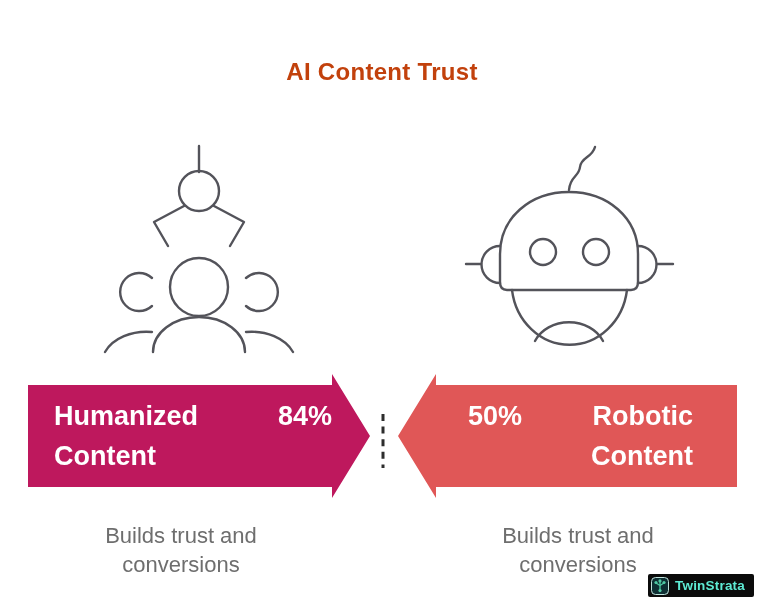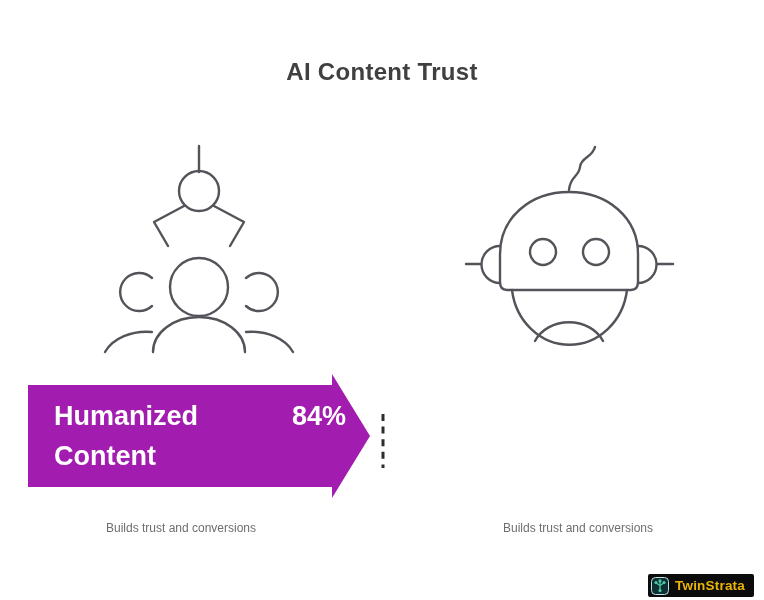--- a/index.html
+++ b/index.html
@@ -2,21 +2,21 @@
 <html><head>
 <meta charset="utf-8">
 <style>
   html,body{margin:0;padding:0;background:#ffffff;}
   .canvas{
     position:relative;width:764px;height:600px;background:#ffffff;overflow:hidden;
     font-family:"Liberation Sans",sans-serif;
   }
   .title{
     position:absolute;top:58px;left:0;width:764px;text-align:center;
-    font-size:24px;font-weight:700;color:#404040;letter-spacing:.3px;
+    font-size:24px;font-weight:700;color:#c2410c;letter-spacing:.3px;
   }
   .icon-svg{position:absolute;}
   .icon-left{left:80px;top:130px;}
   .icon-right{left:440px;top:130px;}
 
   .arrow{position:absolute;top:374px;height:124px;}
   .arrow-green{
     left:28px;width:342px;background:#3CBD7E;
     clip-path:polygon(0 11px,304px 11px,304px 0,342px 62px,304px 124px,304px 113px,0 113px);
   }
@@ -35,31 +35,31 @@
   .arrow-label,.arrow-pct{
     color:#ffffff;font-size:27px;font-weight:700;line-height:1.5;white-space:pre-line;
   }
   .arrow-green .arrow-label{max-width:180px;text-align:left;}
   .arrow-red .arrow-label{max-width:128px;text-align:right;}
 
   .divider-svg{position:absolute;left:376px;top:408px;}
 
   .caption{
     position:absolute;top:521px;text-align:center;
-    font-size:12px;line-height:1.33;color:#6E6E6E;
+    font-size:22px;line-height:1.33;color:#6E6E6E;
   }
   .caption-left{left:72px;width:218px;}
   .caption-right{left:470px;width:216px;}
 
   .badge{
     position:absolute;left:648px;top:574px;height:23px;
     display:inline-flex;align-items:center;gap:6px;
     background:#0B0B0B;border-radius:2px;padding:0 9px 0 3px;
   }
-  .badge-text{color:#eab308;font-size:13.5px;font-weight:700;letter-spacing:.2px;}
+  .badge-text{color:#5eead4;font-size:13.5px;font-weight:700;letter-spacing:.2px;}
 </style>
 </head>
 <body>
 
 <div class="canvas">
 
   <div class="title">AI Content Trust</div>
 
   <svg class="icon-svg icon-left" width="240" height="240" viewBox="0 0 240 240" fill="none" stroke="#53535A" stroke-width="2.4" stroke-linecap="round" stroke-linejoin="round">
     <line x1="119" y1="16" x2="119" y2="42"></line>
@@ -80,33 +80,41 @@
     <circle cx="103" cy="122" r="13"></circle>
     <circle cx="156" cy="122" r="13"></circle>
     <path d="M60,116 A18,18 0 0 0 60,153"></path>
     <path d="M198,116 A18,18 0 0 1 198,153"></path>
     <line x1="26" y1="134" x2="41" y2="134"></line>
     <line x1="217" y1="134" x2="233" y2="134"></line>
     <path d="M72,160 A58,63 0 0 0 187,160"></path>
     <path d="M95,211 A37,31 0 0 1 163,211"></path>
   </svg>
 
-  <div class="arrow arrow-green" style="background: #a21caf; padding-left: 14px;">
+  <div class="arrow arrow-green" style="background: #be185d;">
     <div class="arrow-inner">
       <div class="arrow-row">
         <div class="arrow-label">Humanized Content</div>
         <div class="arrow-pct">84%</div>
       </div>
     </div>
   </div>
 
   <svg class="divider-svg" width="14" height="64" viewBox="0 0 14 64">
     <line x1="7" y1="6" x2="7" y2="60" stroke="#2D2D2D" stroke-width="3" stroke-dasharray="7 5.6"></line>
   </svg>
 
+  <div class="arrow arrow-red" style="background: rgb(224, 87, 87);">
+    <div class="arrow-inner">
+      <div class="arrow-row">
+        <div class="arrow-pct">50%</div>
+        <div class="arrow-label">Robotic Content</div>
+      </div>
+    </div>
+  </div>
 
   <div class="caption caption-left">Builds trust and conversions</div>
   <div class="caption caption-right">Builds trust and conversions</div>
 
   <div class="badge">
     <svg width="18" height="18" viewBox="0 0 18 18">
       <rect x="0.5" y="0.5" width="17" height="17" rx="4" fill="#0E2F33" stroke="#BFE3DC" stroke-width="1"></rect>
       <g stroke="#4FC9A4" stroke-width="1.3" fill="none">
         <line x1="9" y1="8.5" x2="9" y2="13"></line>
         <line x1="9" y1="8.5" x2="5" y2="6"></line>

